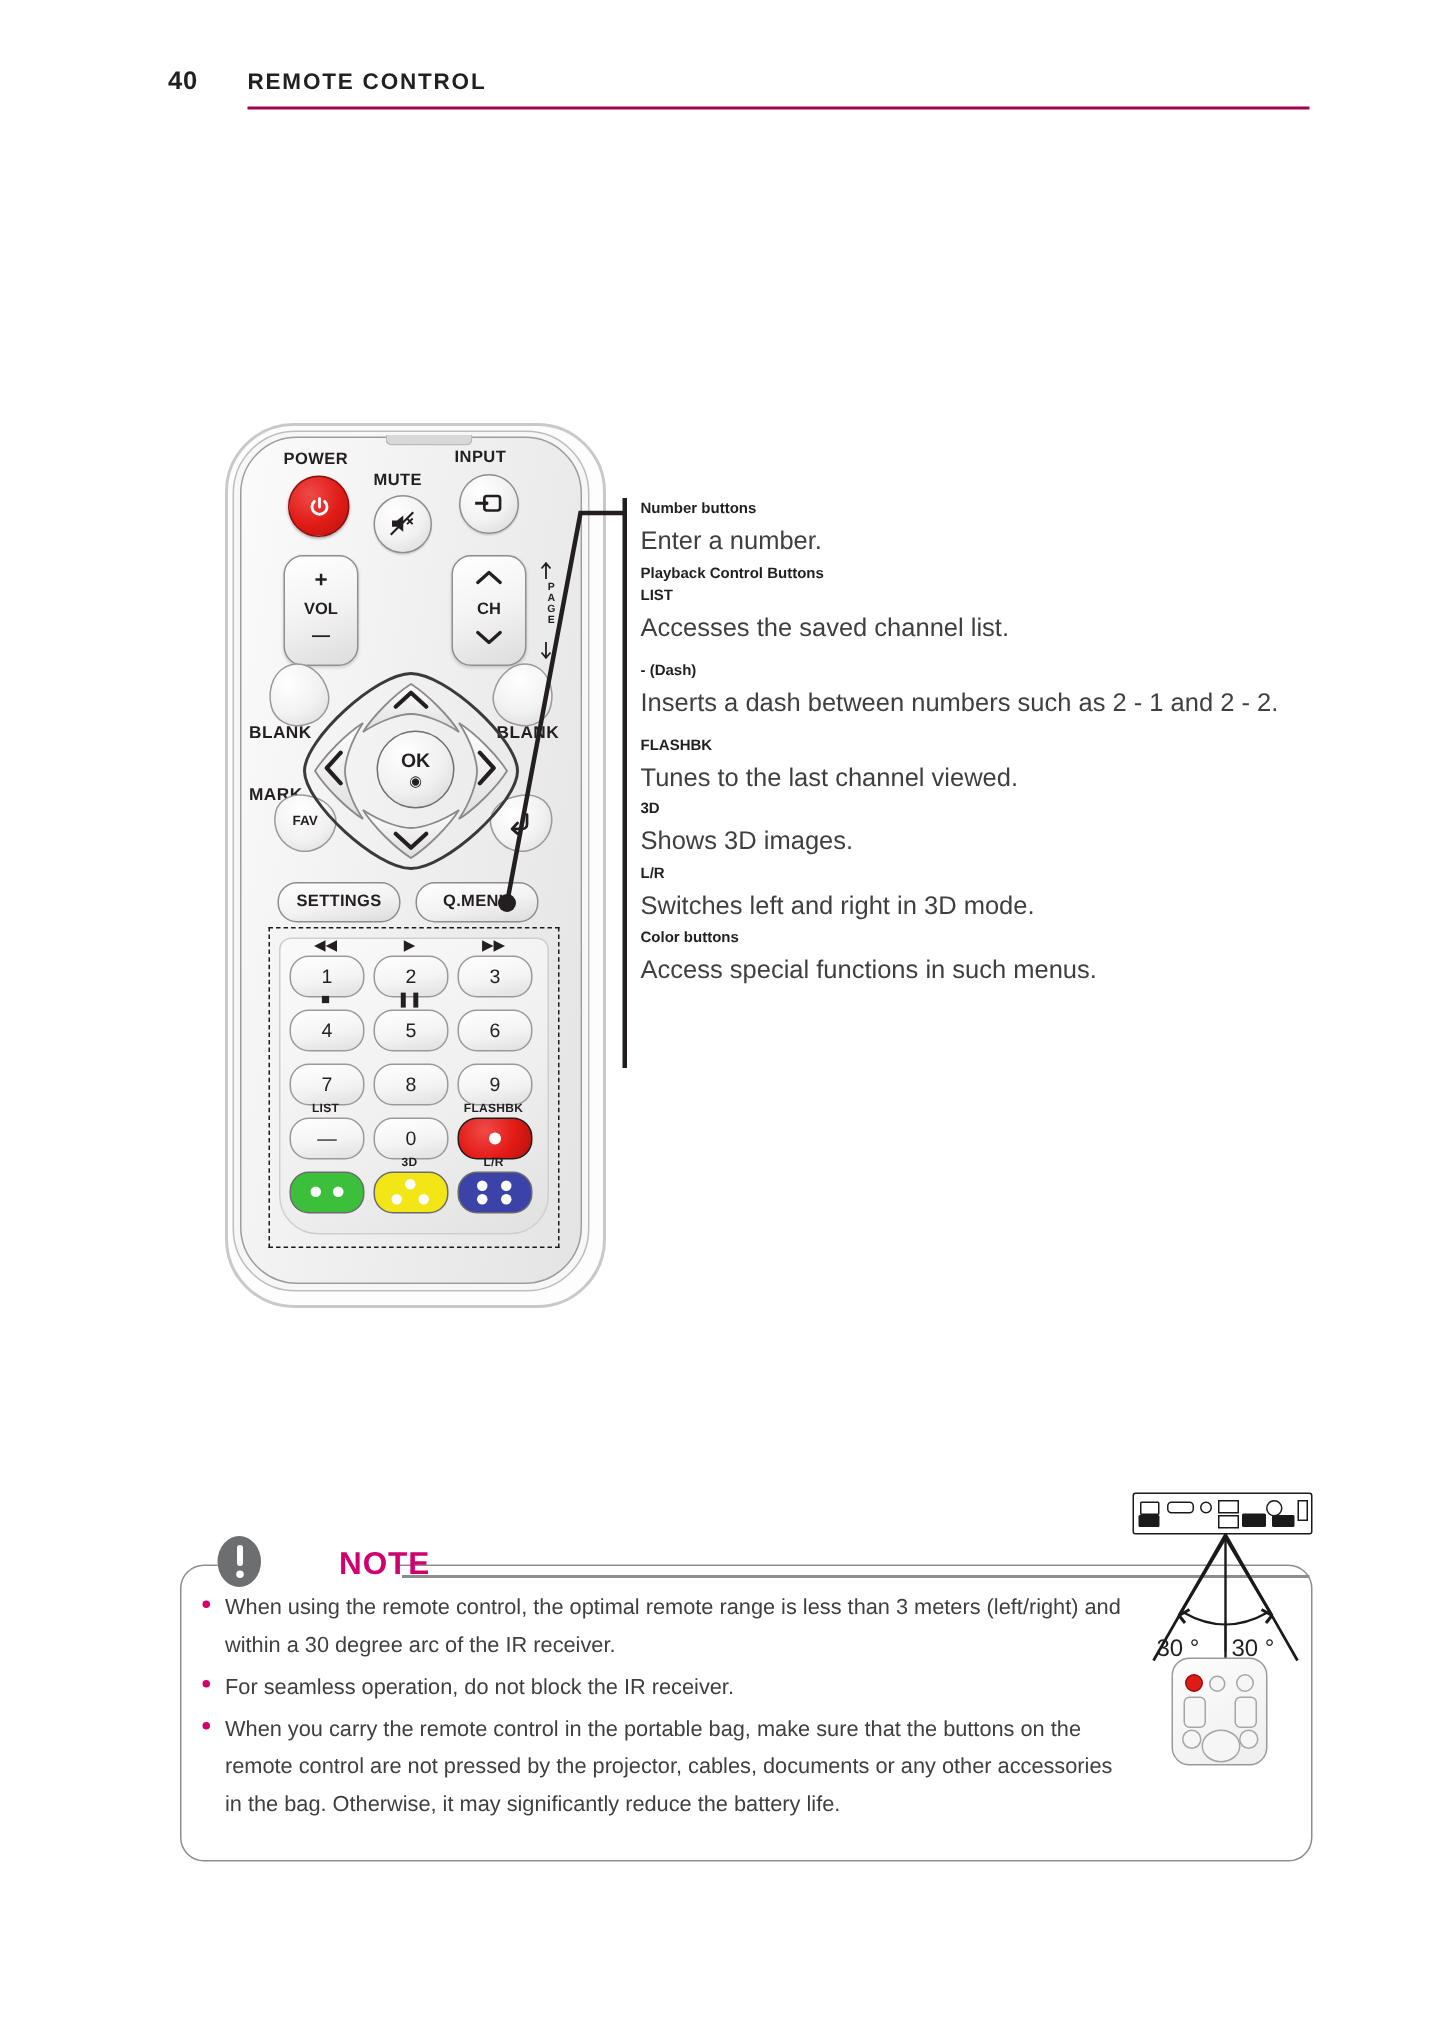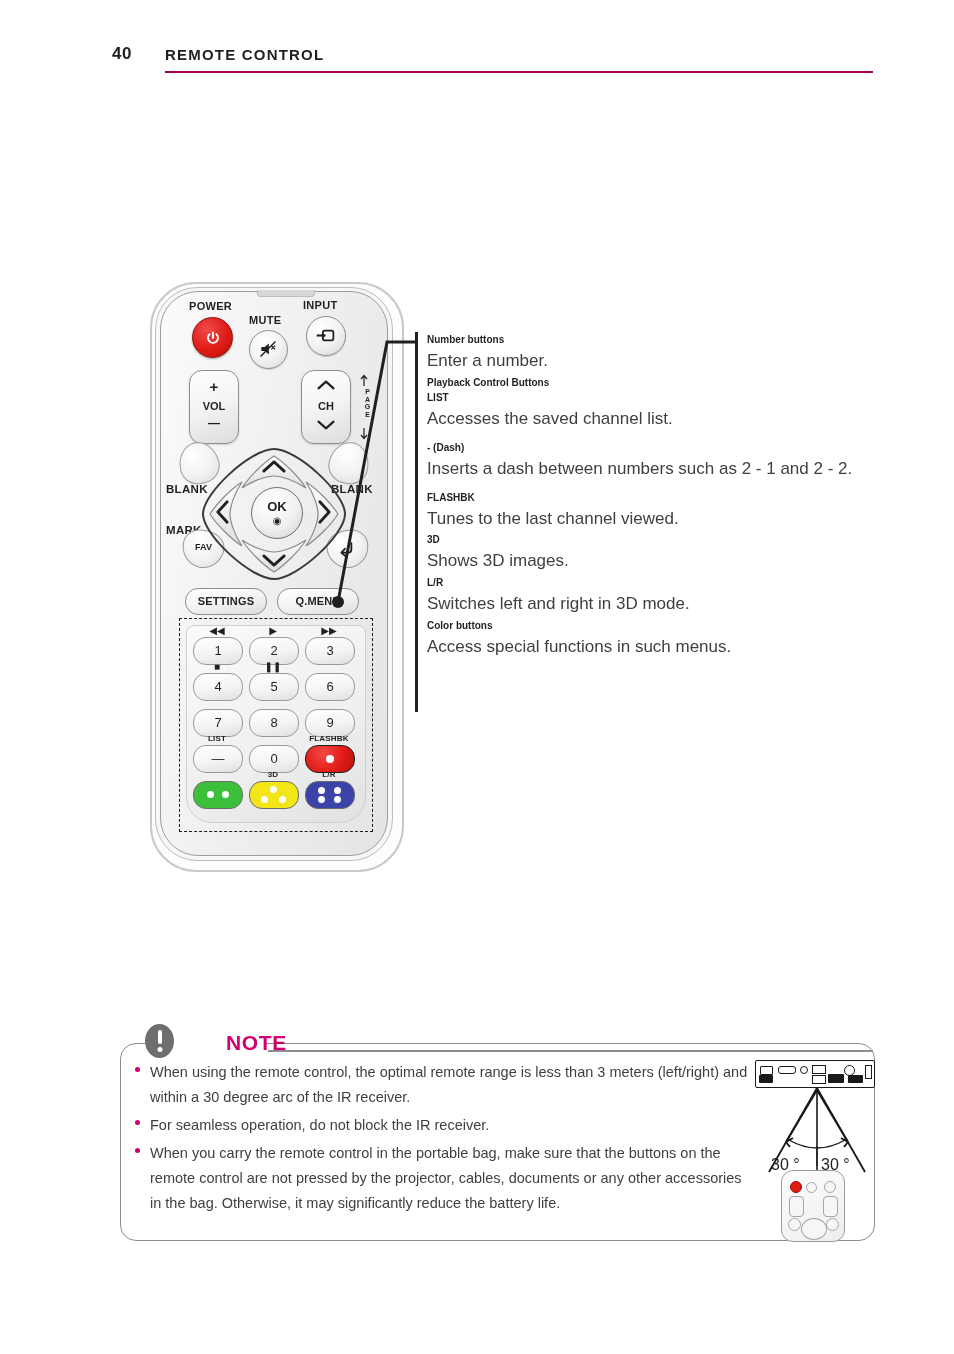--- a/index.html
+++ b/index.html
@@ -123,21 +123,21 @@
     width:5px;height:5px;border-radius:50%;background:#fff;}
   .note-title{position:absolute;left:186px;top:1031px;font-size:21px;font-weight:bold;
     color:#d0006f;letter-spacing:.6px;margin-left:40px;}
   .note-rule{position:absolute;left:268px;top:1050px;width:605px;height:1.6px;background:#8d8d8d;}
   .note-list{position:absolute;left:128px;top:1060px;width:620px;}
   .note-li{position:relative;padding-left:22px;margin-bottom:3px;}
   .note-li .bul{position:absolute;left:7px;top:7px;width:5px;height:5px;border-radius:50%;background:#d0006f;}
   .note-li span.tx{display:block;font-size:14.5px;color:#3f3f3f;line-height:1.72;}
 
   
-  .diag{position:absolute;left:755px;top:1060px;width:118px;height:201px;}
+  .diag{position:absolute;left:755px;top:995px;width:118px;height:201px;}
   .panel{position:absolute;left:0;top:0;width:118px;height:26px;
     border:1.4px solid #1a1a1a;border-radius:2px;background:#fff;}
   .grille{position:absolute;background:#1a1a1a;border-radius:1px;}
   .pport{position:absolute;border:1.1px solid #1a1a1a;background:#fff;}
   .deg{position:absolute;font-size:16px;color:#231f20;}
   .mini-remote{position:absolute;left:26px;top:110px;width:62px;height:70px;
     border:1.2px solid #9a9a9a;border-radius:12px;
     background:linear-gradient(150deg,#fdfdfd,#eee);}
   .mini-pw{position:absolute;left:8px;top:10px;width:10px;height:10px;border-radius:50%;background:#e01b16;border:1px solid #9a0c09;}
   .mrb{position:absolute;border:1px solid #a6a6a6;background:#f6f6f6;}

